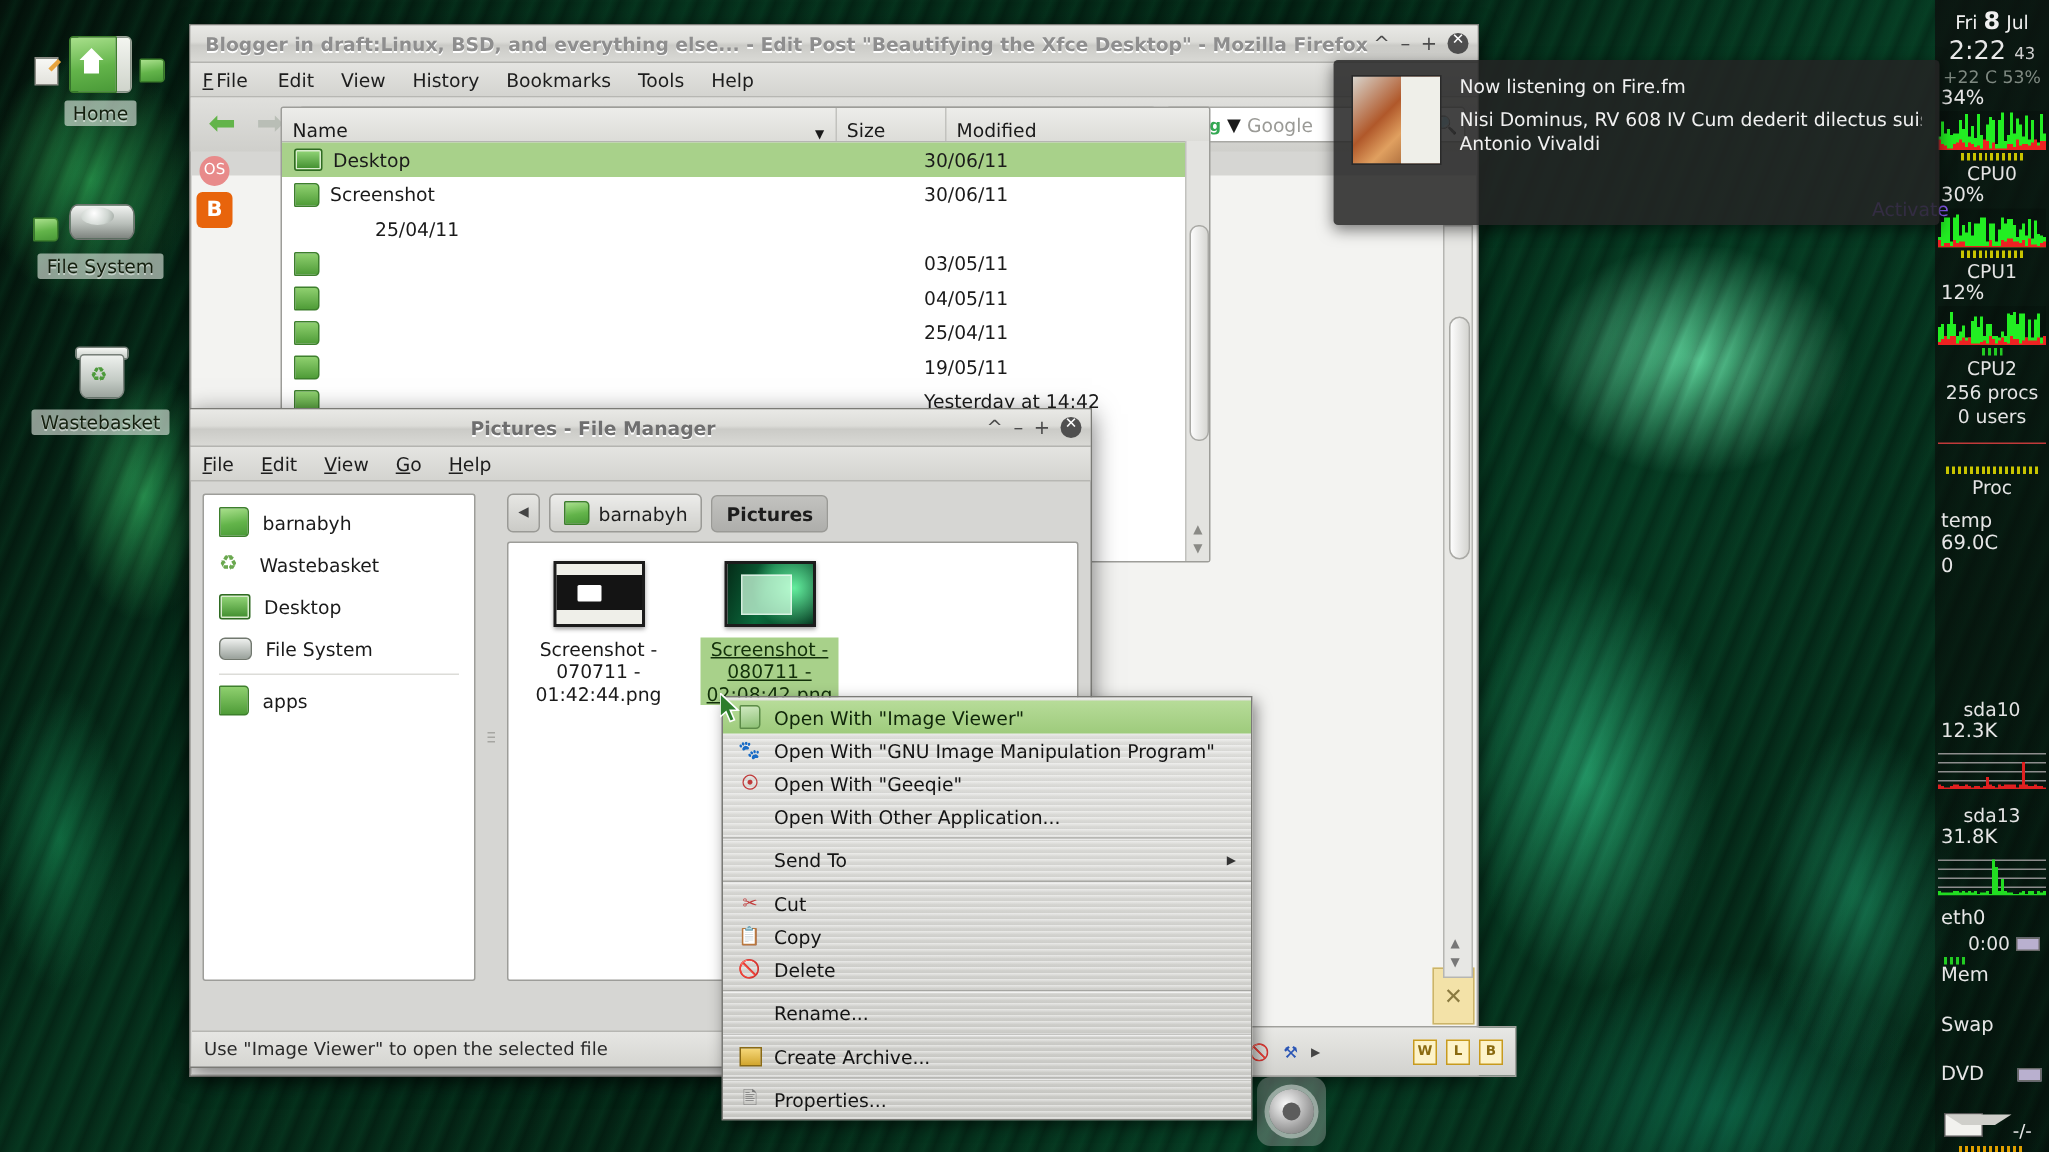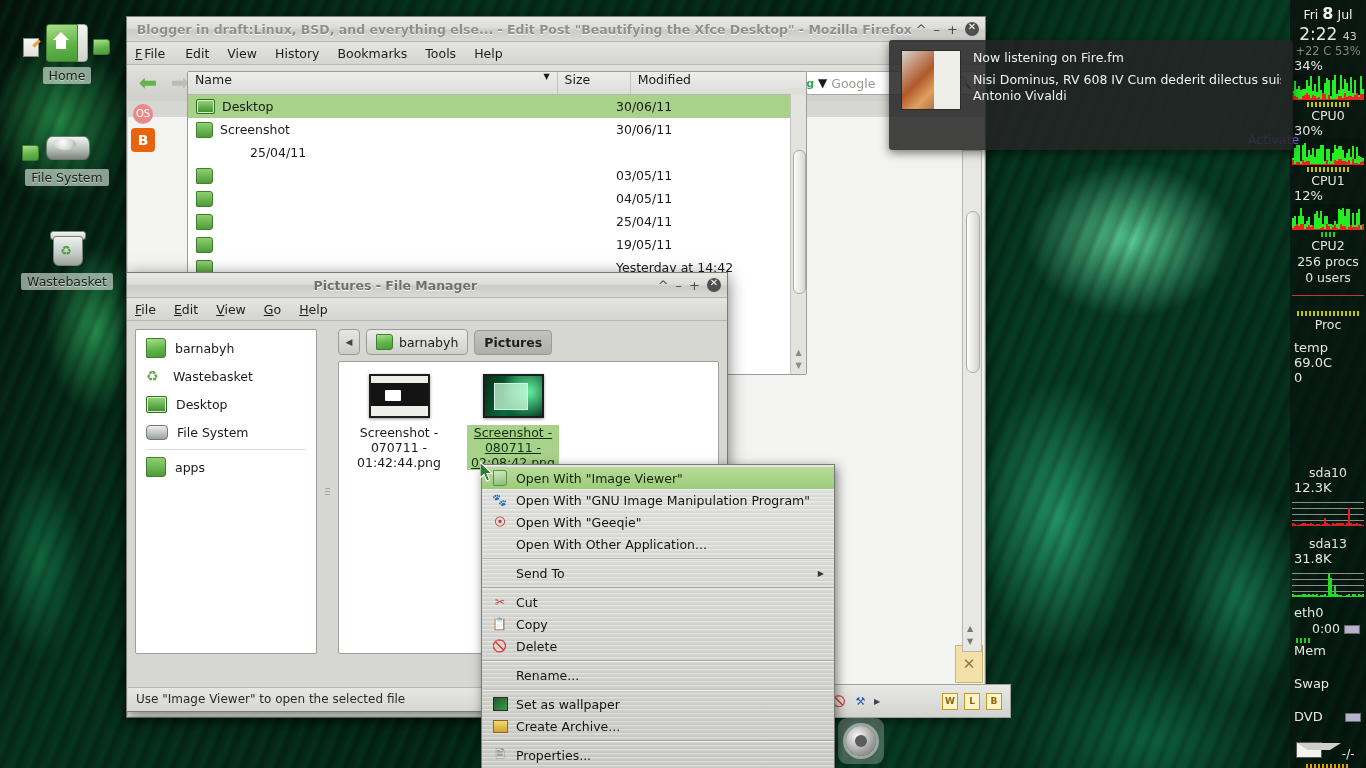--- a/index.html
+++ b/index.html
@@ -106,21 +106,21 @@
     font-size:9px;color:#444;}
   #upload .panes{display:flex;gap:8px;padding:0 14px;}
   #places{width:162px;height:302px;background:#fff;border:1px solid #9d9d99;border-radius:2px;overflow:hidden;}
   #places .hdr{height:22px;background:linear-gradient(180deg,#ededea,#dcdcd8);border-bottom:1px solid #b5b5b1;
     display:flex;align-items:center;padding:0 6px;font-size:12.5px;}
   .place-row{height:23px;display:flex;align-items:center;gap:6px;padding:0 6px;font-size:12.5px;}
   .place-row.sel{background:#a8d18a;}
   #filelist{flex:1;height:302px;background:#fff;border:1px solid #9d9d99;border-radius:2px;overflow:hidden;position:relative;}
   #filelist .cols{height:22px;background:linear-gradient(180deg,#ededea,#dcdcd8);border-bottom:1px solid #b5b5b1;
     display:flex;align-items:center;font-size:12.5px;}
-  #filelist .cols .c{padding:0 7px;height:100%;display:flex;align-items:flex-start;border-right:1px solid #c2c2be;}
+  #filelist .cols .c{padding:0 7px;height:100%;display:flex;align-items:flex-end;border-right:1px solid #c2c2be;}
   .fl-row{height:23px;display:flex;align-items:center;font-size:12.5px;}
   .fl-row.sel{background:#a8d18a;}
   .fl-row .nm{flex:1;display:flex;align-items:center;gap:7px;padding-left:8px;}
   .fl-row .sz{width:62px;}
   .fl-row .md{width:190px;}
   .vscroll{position:absolute;right:0;top:22px;bottom:0;width:15px;background:#e3e3e0;border-left:1px solid #c2c2be;}
   .vscroll .thumb{position:absolute;left:2px;width:11px;border-radius:6px;background:linear-gradient(90deg,#fcfcfc,#d7d7d3);border:1px solid #a9a9a5;}
   .tinyarrow{position:absolute;left:3px;width:9px;text-align:center;font-size:8px;color:#8a8a86;}
   #upload .bottombar{display:flex;align-items:center;justify-content:flex-end;gap:10px;padding:10px 14px 0;}
   .combo{background:linear-gradient(180deg,#ececea,#cfcfcb);border:1px solid #9a9a96;border-radius:12px;
@@ -578,26 +578,20 @@
   </div>
   <div class="mi">
     <span class="mico" style="color:#6aa84f;">🚫</span>
     <span>Delete</span>
   </div>
   <div class="msep"></div>
   <div class="mi indent">
     <span>Rename...</span>
   </div>
   <div class="msep"></div>
-  <div class="mi">
-    <span class="mico">
-        <i style="display:inline-block;width:13px;height:12px;background:linear-gradient(135deg,#1f5c2f,#3d9a4a);border:1px solid #2a2a2a;"></i>
-      </span>
-    <span>Set as wallpaper</span>
-  </div>
   <div class="mi">
     <span class="mico">
         <i style="display:inline-block;width:13px;height:11px;background:linear-gradient(180deg,#f6d87a,#d2a62e);border:1px solid #8a6a14;"></i>
       </span>
     <span>Create Archive...</span>
   </div>
   <div class="msep"></div>
   <div class="mi">
     <span class="mico" style="color:#777;">🖹</span>
     <span>Properties...</span>

